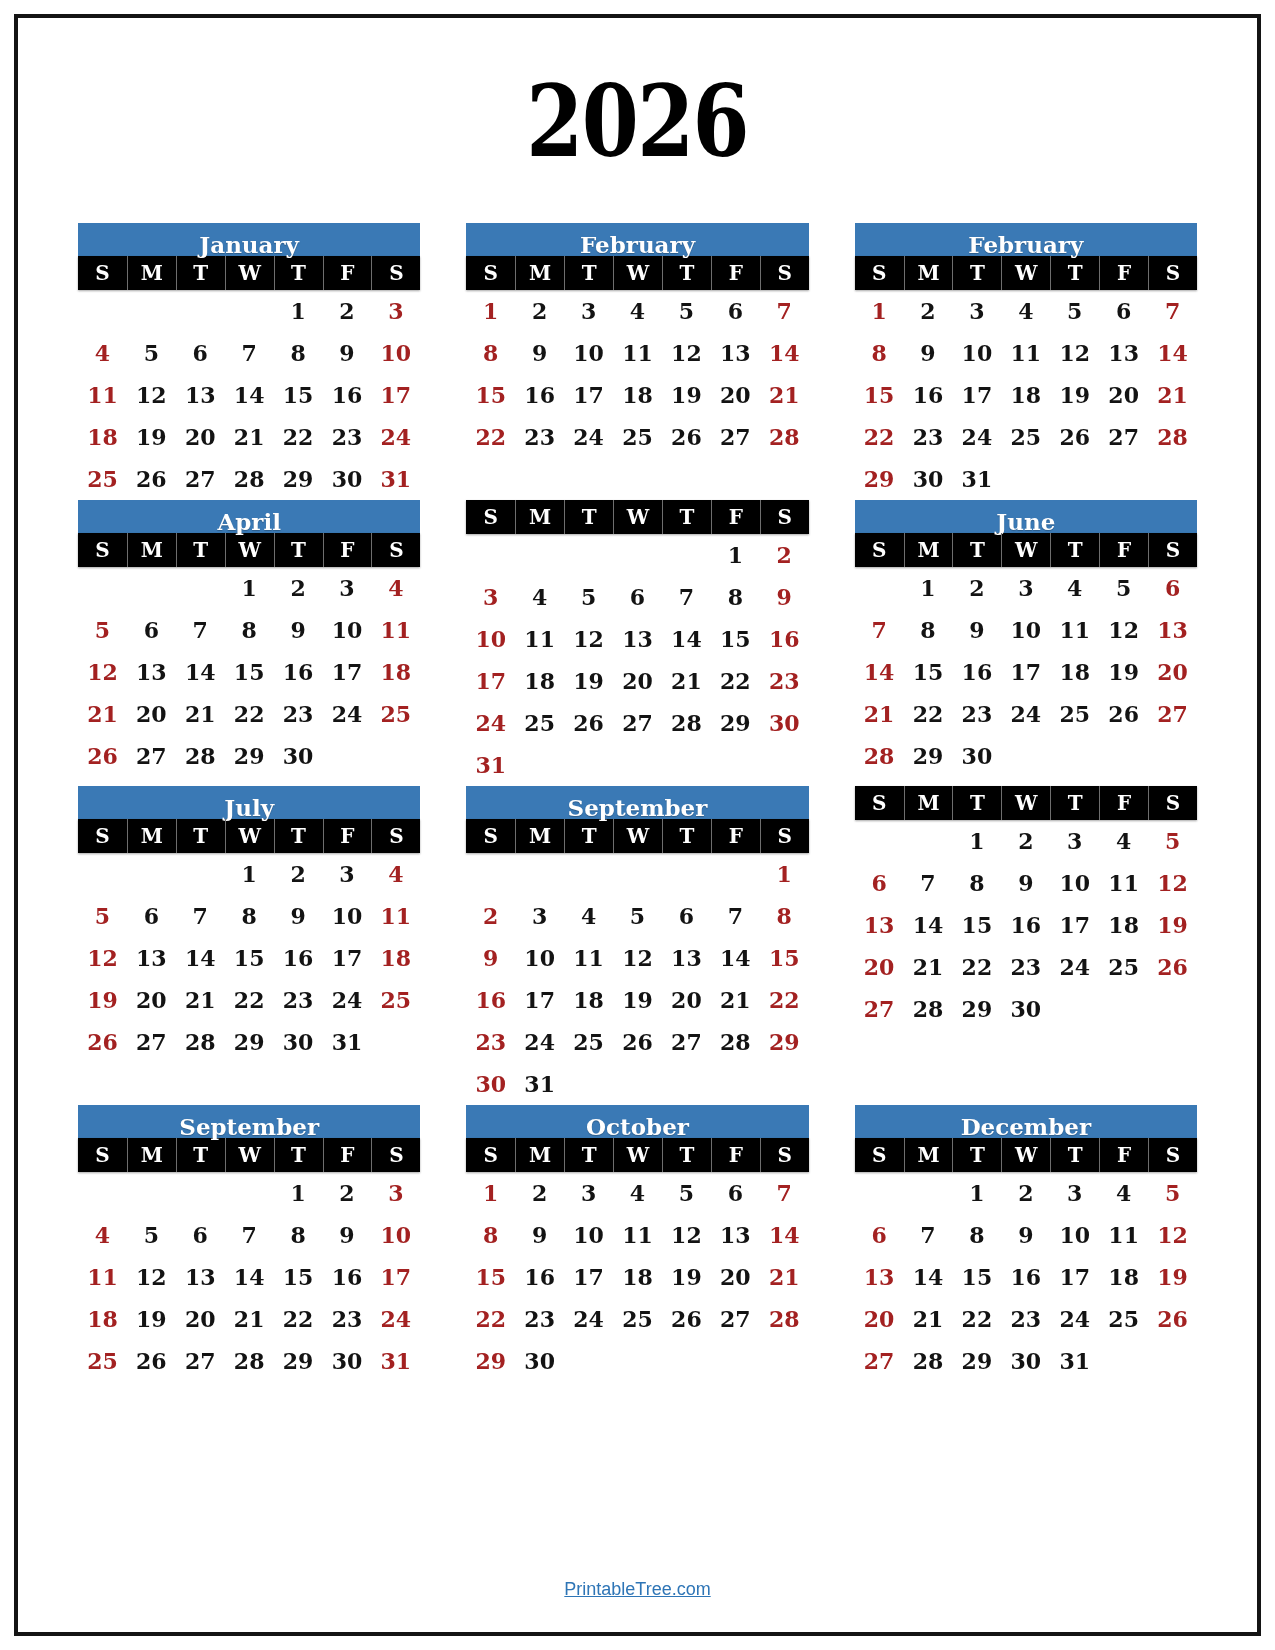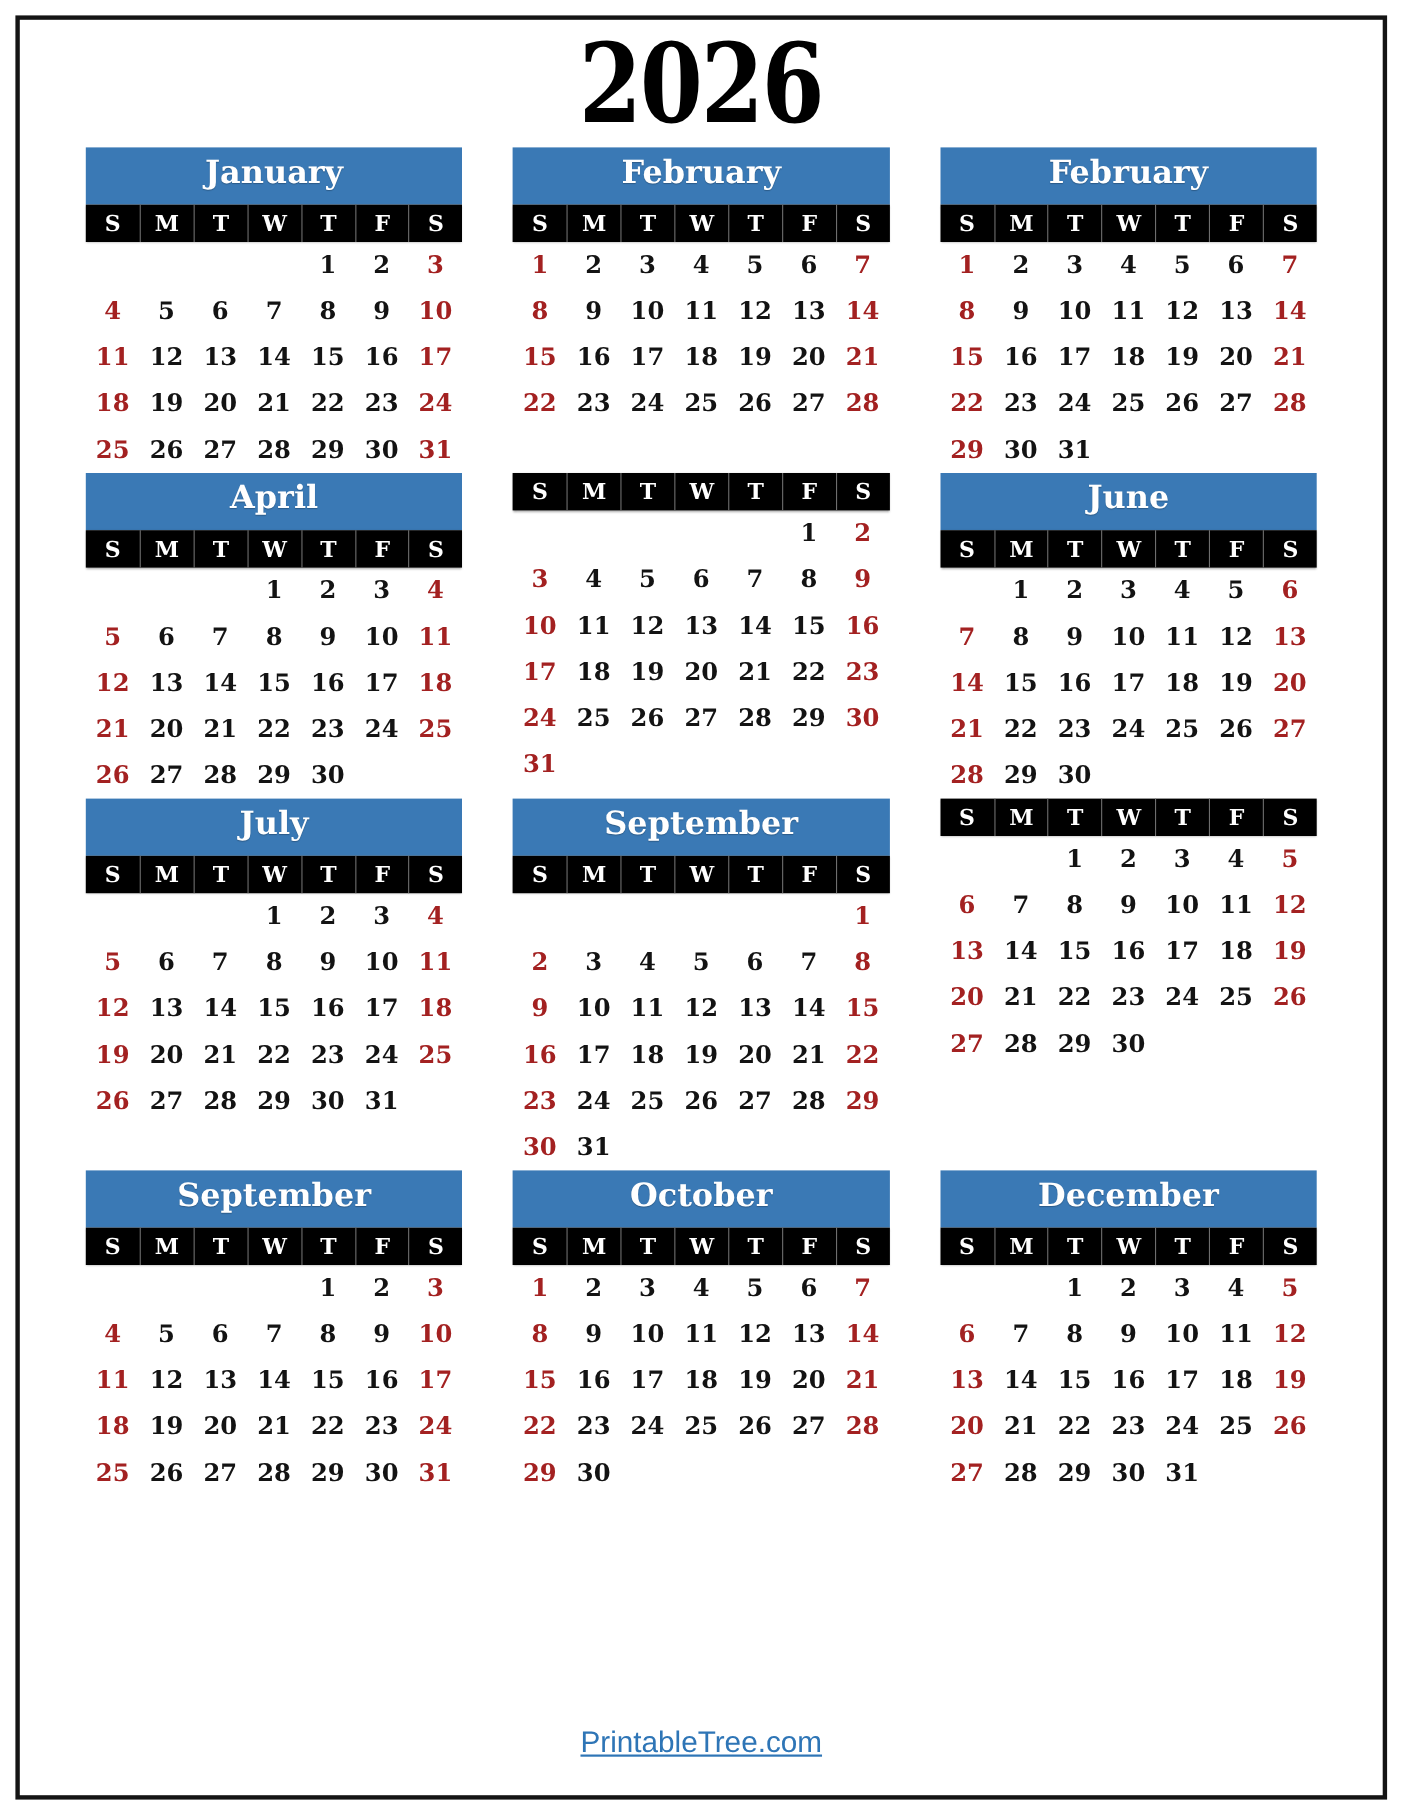--- a/index.html
+++ b/index.html
@@ -14,21 +14,21 @@
     position: relative;
     overflow: hidden;
   }
   .page {
     position: absolute;
     top: 14px; left: 14px; right: 14px; bottom: 14px;
     border: 4px solid #141414;
     background: #ffffff;
   }
   .title {
-    height: 116px;
+    height: 205px;
     display: flex;
     align-items: center;
     justify-content: center;
   }
   .title span {
     display: inline-block;
     font-size: 100px;
     font-weight: bold;
     color: #000000;
     transform: scaleX(0.82);
@@ -37,26 +37,26 @@
   .months-grid {
     display: grid;
     grid-template-columns: repeat(3, 1fr);
     column-gap: 46px;
     row-gap: 0;
     padding: 0 60px;
     align-items: start;
   }
   .month { width: 100%; }
   .month-header {
-    height: 52px;
+    height: 33px;
     line-height: 44px;
     background: var(--header-blue, #3a79b5);
     color: #ffffff;
     text-align: center;
-    font-size: 29px;
+    font-size: 23px;
     font-weight: bold;
     text-shadow: 0 1px 1px rgba(0,0,0,0.25);
   }
   .weekday-row {
     display: grid;
     grid-template-columns: repeat(7, 1fr);
     background: #000000;
     height: 34px;
     box-shadow: 0 1px 2px rgba(0,0,0,0.35);
   }
@@ -86,21 +86,21 @@
   .day.weekend { color: var(--weekend-red, #a32121); }
   .footer {
     position: absolute;
     left: 0; right: 0;
     bottom: 32px;
     text-align: center;
     font-family: "Liberation Sans", sans-serif;
   }
   .footer a {
     color: var(--footer-blue, #2e75b6);
-    font-size: 27px;
+    font-size: 18px;
     text-decoration: underline;
     cursor: pointer;
   }
 </style>
 </head>
 <body>
 
 <div class="page">
   <div class="title">
     <span>2026</span>

